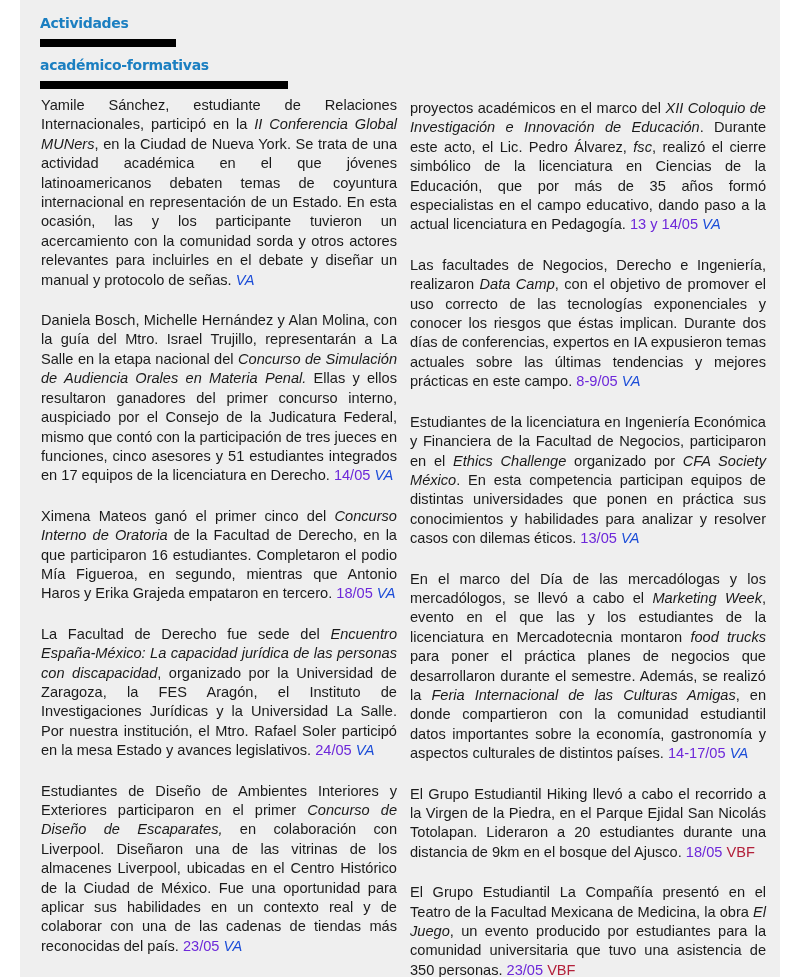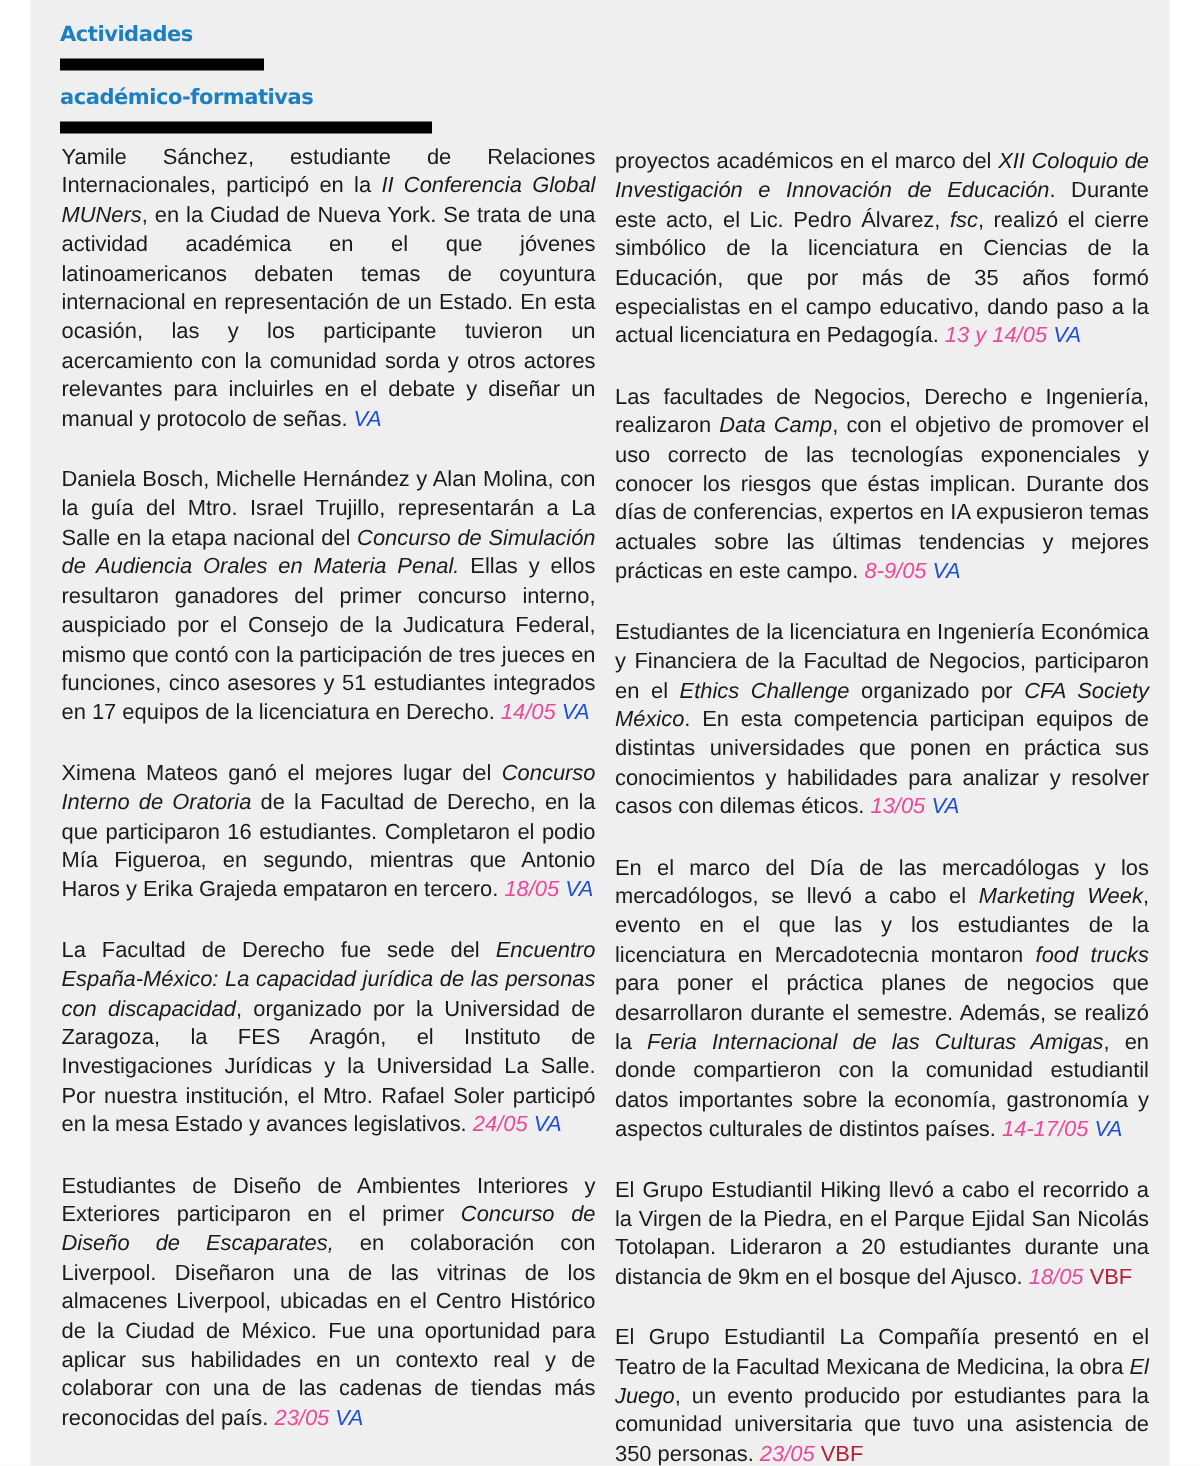--- a/index.html
+++ b/index.html
@@ -19,40 +19,40 @@
   .rule-2 { width: 248px; }
   .col {
     position: absolute; top: 96px; width: 356px;
     font-family: "Liberation Sans", sans-serif; font-size: 14.6px; line-height: 19.4px;
     color: #1a1a1a; text-align: justify;
   }
   .col-left { left: 41px; }
   .col-right { left: 410px; top: 99px; }
   .item { margin: 0 0 21px 0; }
   .item em { font-style: italic; }
-  .date { color: #ec4899; font-style: italic; }
+  .date { color: #6d28d9; }
   .tag-va { color: #1d4ed8; font-style: italic; }
   .tag-vbf { color: #b3203a; }
 </style>
 </head>
 <body>
 
 <div class="panel"></div>
 
 <div class="title-block">
   <h1 class="title-line">Actividades</h1>
   <div class="rule rule-1"></div>
   <h1 class="title-line">académico-formativas</h1>
   <div class="rule rule-2"></div>
 </div>
 
 <div class="col col-left">
     <p class="item"><span>Yamile Sánchez, estudiante de Relaciones Internacionales, participó en la </span><em>II Conferencia Global MUNers</em><span>, en la Ciudad de Nueva York. Se trata de una actividad académica en el que jóvenes latinoamericanos debaten temas de coyuntura internacional en representación de un Estado. En esta ocasión, las y los participante tuvieron un acercamiento con la comunidad sorda y otros actores relevantes para incluirles en el debate y diseñar un manual y protocolo de señas. </span><span class="tag-va">VA</span></p>
     <p class="item"><span>Daniela Bosch, Michelle Hernández y Alan Molina, con la guía del Mtro. Israel Trujillo, representarán a La Salle en la etapa nacional del </span><em>Concurso de Simulación de Audiencia Orales en Materia Penal.</em><span> Ellas y ellos resultaron ganadores del primer concurso interno, auspiciado por el Consejo de la Judicatura Federal, mismo que contó con la participación de tres jueces en funciones, cinco asesores y 51 estudiantes integrados en 17 equipos de la licenciatura en Derecho. </span><span class="date">14/05 </span><span class="tag-va">VA</span></p>
-    <p class="item"><span>Ximena Mateos ganó el mejores lugar del </span><em>Concurso Interno de Oratoria</em><span> de la Facultad de Derecho, en la que participaron 16 estudiantes. Completaron el podio Mía Figueroa, en segundo, mientras que Antonio Haros y Erika Grajeda empataron en tercero. </span><span class="date">18/05 </span><span class="tag-va">VA</span></p>
+    <p class="item"><span>Ximena Mateos ganó el primer cinco del </span><em>Concurso Interno de Oratoria</em><span> de la Facultad de Derecho, en la que participaron 16 estudiantes. Completaron el podio Mía Figueroa, en segundo, mientras que Antonio Haros y Erika Grajeda empataron en tercero. </span><span class="date">18/05 </span><span class="tag-va">VA</span></p>
     <p class="item"><span>La Facultad de Derecho fue sede del </span><em>Encuentro España-México: La capacidad jurídica de las personas con discapacidad</em><span>, organizado por la Universidad de Zaragoza, la FES Aragón, el Instituto de Investigaciones Jurídicas y la Universidad La Salle. Por nuestra institución, el Mtro. Rafael Soler participó en la mesa Estado y avances legislativos. </span><span class="date">24/05 </span><span class="tag-va">VA</span></p>
     <p class="item"><span>Estudiantes de Diseño de Ambientes Interiores y Exteriores participaron en el primer </span><em>Concurso de Diseño de Escaparates,</em><span> en colaboración con Liverpool. Diseñaron una de las vitrinas de los almacenes Liverpool, ubicadas en el Centro Histórico de la Ciudad de México. Fue una oportunidad para aplicar sus habilidades en un contexto real y de colaborar con una de las cadenas de tiendas más reconocidas del país. </span><span class="date">23/05 </span><span class="tag-va">VA</span></p>
   </div>
 <div class="col col-right">
     <p class="item"><span>proyectos académicos en el marco del </span><em>XII Coloquio de Investigación e Innovación de Educación</em><span>. Durante este acto, el Lic. Pedro Álvarez, </span><em>fsc</em><span>, realizó el cierre simbólico de la licenciatura en Ciencias de la Educación, que por más de 35 años formó especialistas en el campo educativo, dando paso a la actual licenciatura en Pedagogía. </span><span class="date">13 y 14/05 </span><span class="tag-va">VA</span></p>
     <p class="item"><span>Las facultades de Negocios, Derecho e Ingeniería, realizaron </span><em>Data Camp</em><span>, con el objetivo de promover el uso correcto de las tecnologías exponenciales y conocer los riesgos que éstas implican. Durante dos días de conferencias, expertos en IA expusieron temas actuales sobre las últimas tendencias y mejores prácticas en este campo. </span><span class="date">8-9/05 </span><span class="tag-va">VA</span></p>
     <p class="item"><span>Estudiantes de la licenciatura en Ingeniería Económica y Financiera de la Facultad de Negocios, participaron en el </span><em>Ethics Challenge</em><span> organizado por </span><em>CFA Society México</em><span>. En esta competencia participan equipos de distintas universidades que ponen en práctica sus conocimientos y habilidades para analizar y resolver casos con dilemas éticos. </span><span class="date">13/05 </span><span class="tag-va">VA</span></p>
     <p class="item"><span>En el marco del Día de las mercadólogas y los mercadólogos, se llevó a cabo el </span><em>Marketing Week</em><span>, evento en el que las y los estudiantes de la licenciatura en Mercadotecnia montaron </span><em>food trucks</em><span> para poner el práctica planes de negocios que desarrollaron durante el semestre. Además, se realizó la </span><em>Feria Internacional de las Culturas Amigas</em><span>, en donde compartieron con la comunidad estudiantil datos importantes sobre la economía, gastronomía y aspectos culturales de distintos países. </span><span class="date">14-17/05 </span><span class="tag-va">VA</span></p>
     <p class="item"><span>El Grupo Estudiantil Hiking llevó a cabo el recorrido a la Virgen de la Piedra, en el Parque Ejidal San Nicolás Totolapan. Lideraron a 20 estudiantes durante una distancia de 9km en el bosque del Ajusco. </span><span class="date">18/05 </span><span class="tag-vbf">VBF</span></p>
     <p class="item"><span>El Grupo Estudiantil La Compañía presentó en el Teatro de la Facultad Mexicana de Medicina, la obra </span><em>El Juego</em><span>, un evento producido por estudiantes para la comunidad universitaria que tuvo una asistencia de 350 personas. </span><span class="date">23/05 </span><span class="tag-vbf">VBF</span></p>

